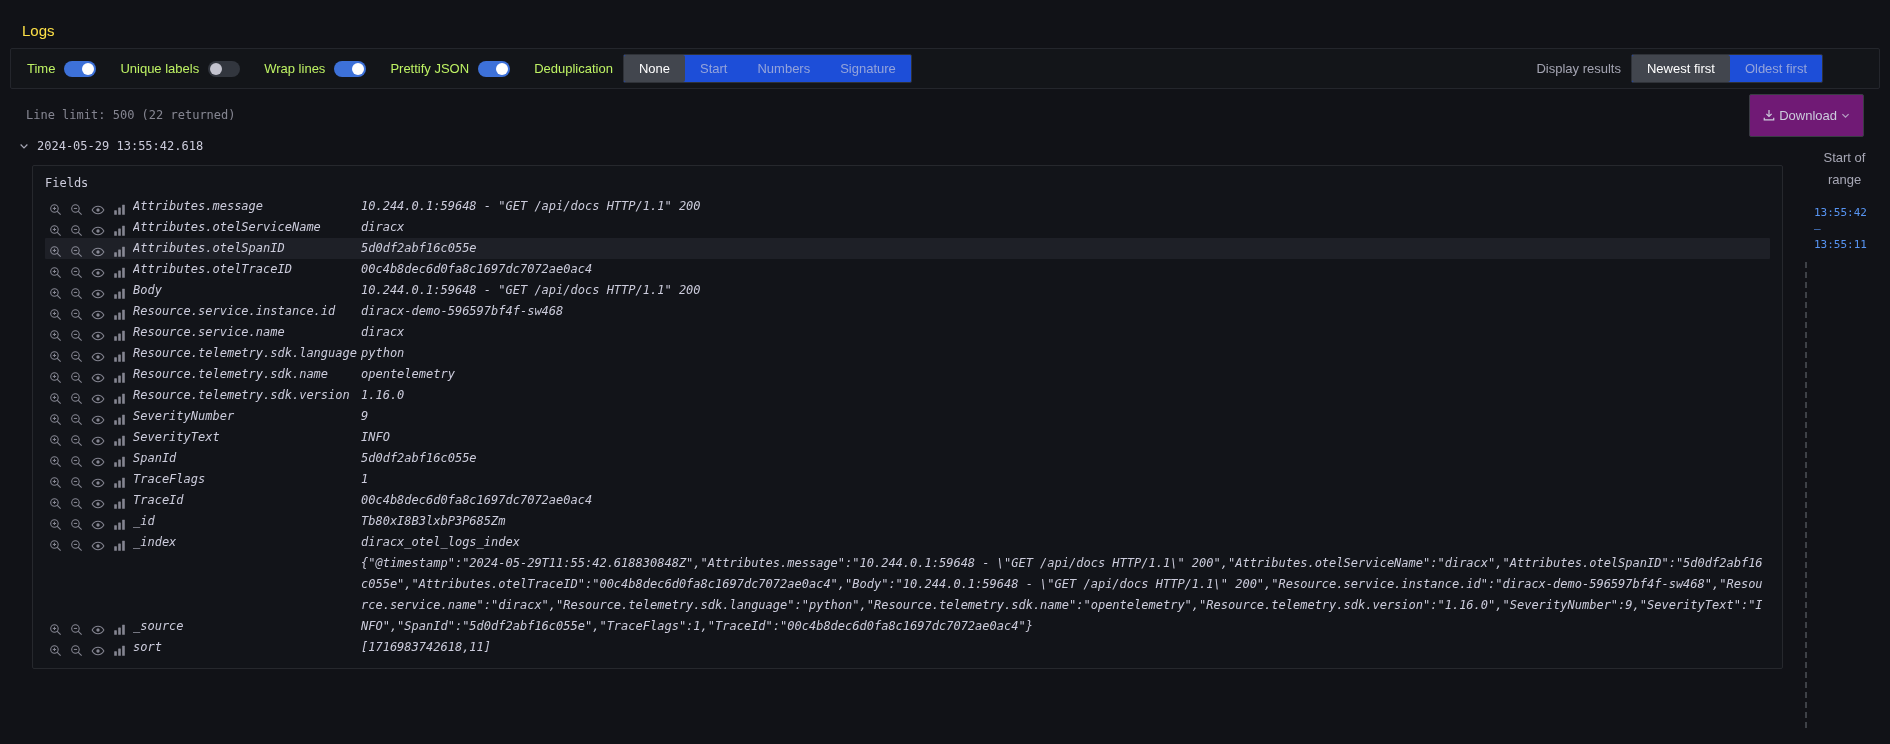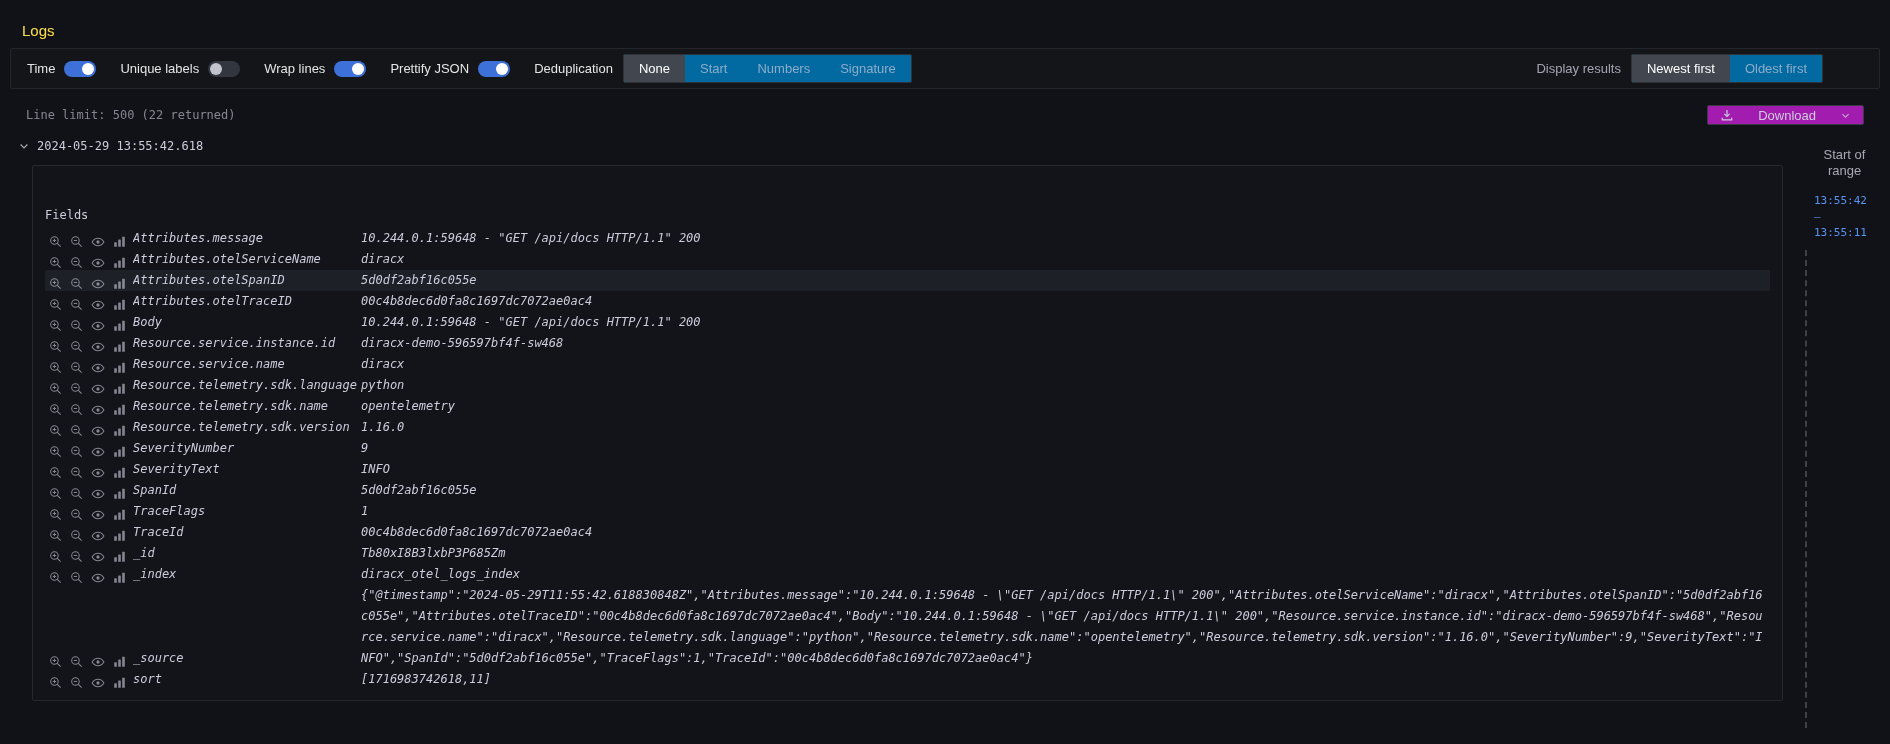--- a/index.html
+++ b/index.html
@@ -20,62 +20,62 @@
   
   .toolbar {
     margin: 4px 10px 0;
     border: 1px solid #24262c; border-radius: 2px;
     background: #131519;
     display: flex; align-items: center;
     padding: 5px 16px; gap: 24px;
     height: 41px;
   }
   .toggle-item { display: flex; align-items: center; gap: 9px; }
-  .toggle-label, .ctl-label { font-size: 13px; color: #e5e5e5; white-space: nowrap; }
+  .toggle-label, .ctl-label { font-size: 13px; color: #bef264; white-space: nowrap; }
   .ctl-label.dim { color: rgba(204,204,220,0.78); }
   .switch {
     width: 32px; height: 16px; border-radius: 9px;
     background: #32363e; position: relative; display: inline-block; cursor: pointer;
     flex: none;
   }
   .switch .knob {
     position: absolute; top: 2px; left: 2px; width: 12px; height: 12px;
     border-radius: 50%; background: #c3c3ce; transition: left .1s;
   }
   .switch.on { background: #3d71d9; }
   .switch.on .knob { left: 18px; background: #ffffff; }
 
   .dedup, .display-results { display: flex; align-items: center; gap: 10px; }
   .display-results { margin-left: auto; margin-right: 40px; }
 
   .seg-group {
     display: inline-flex; border: 1px solid #2f3238; border-radius: 2px;
-    background: #0369a1; overflow: hidden;
+    background: #1d4ed8; overflow: hidden;
   }
   .seg-btn {
     appearance: none; border: none; background: transparent;
     color: rgba(204,204,220,0.68); font-size: 13px;
     font-family: inherit; padding: 6px 15px; cursor: pointer; line-height: 15px;
   }
   .seg-btn.active { background: #42464e; color: #ffffff; border-radius: 2px; }
 
   
   .meta-row {
     margin: 12px 26px 0; display: flex; align-items: center; justify-content: space-between;
     height: 28px;
   }
   .line-limit {
     font-family: "DejaVu Sans Mono", "Liberation Mono", monospace;
     font-size: 12px; color: rgba(204,204,220,0.62);
   }
   .download-btn {
-    display: inline-flex; align-items: center; gap: 24px;
-    background: #a21caf; border: 1px solid #393c43; border-radius: 2px;
+    display: inline-flex; align-items: center; gap: 3px;
+    background: #701a75; border: 1px solid #393c43; border-radius: 2px;
     color: #ccccdc; font-size: 13px; font-family: inherit;
-    height: 20px; padding: 0 12px; cursor: pointer;
+    height: 43px; padding: 0 12px; cursor: pointer;
   }
   .download-btn .icon { display: inline-flex; color: #ccccdc; }
   .download-btn .caret { color: rgba(204,204,220,0.75); }
 
   
   .logs-area { flex: 1; min-height: 0; display: flex; padding: 6px 0 16px 10px; }
   .logs-main { flex: 1; min-width: 0; }
 
   .log-row-header {
     display: flex; align-items: center; gap: 7px;
@@ -88,21 +88,21 @@
   }
 
   .fields-panel {
     margin: 8px 12px 0 22px;
     border: 1px solid #26282d; border-radius: 2px;
     background: #121419;
     padding: 8px 12px 10px;
   }
   .fields-title {
     font-family: "DejaVu Sans Mono", "Liberation Mono", monospace;
-    font-size: 12px; color: #ccccdc; padding: 2px 0 6px; margin-top: 32px;
+    font-size: 12px; color: #ccccdc; padding: 2px 0 6px;
   }
   .field-row { display: flex; align-items: flex-end; padding: 0 4px; border-radius: 1px; font-style: italic; }
   .field-row.highlight { background: rgba(204,204,220,0.07); }
   .row-icons {
     display: flex; gap: 8px; width: 84px; flex: none;
     padding-top: 4px; color: rgba(204,204,220,0.62);
   }
   .icon-btn { display: inline-flex; cursor: pointer; }
   .field-name {
     width: 228px; flex: none;
@@ -117,21 +117,21 @@
     word-break: break-all; white-space: pre-wrap;
   }
 
   
   .logs-nav {
     width: 95px; flex: none; display: flex; flex-direction: column;
     padding: 10px 6px 0 10px;
   }
   .nav-start {
     width: 54px; margin: 2px auto 0; text-align: center;
-    font-size: 13px; line-height: 16px; color: rgba(204,204,220,0.8);
+    font-size: 13px; line-height: 22px; color: rgba(204,204,220,0.8);
   }
   .nav-page { display: flex; margin-top: 12px; cursor: pointer; flex-direction: column; }
   .nav-bar { width: 3px; background: #3d71d9; border-radius: 1px; flex: none; }
   .nav-times {
     display: flex; flex-direction: column; align-items: flex-start;
     padding: 2px 0 2px 9px; gap: 1px;
   }
   .nav-times span {
     font-family: "DejaVu Sans Mono", "Liberation Mono", monospace;
     font-size: 11px; line-height: 15px; color: #5794f2;

